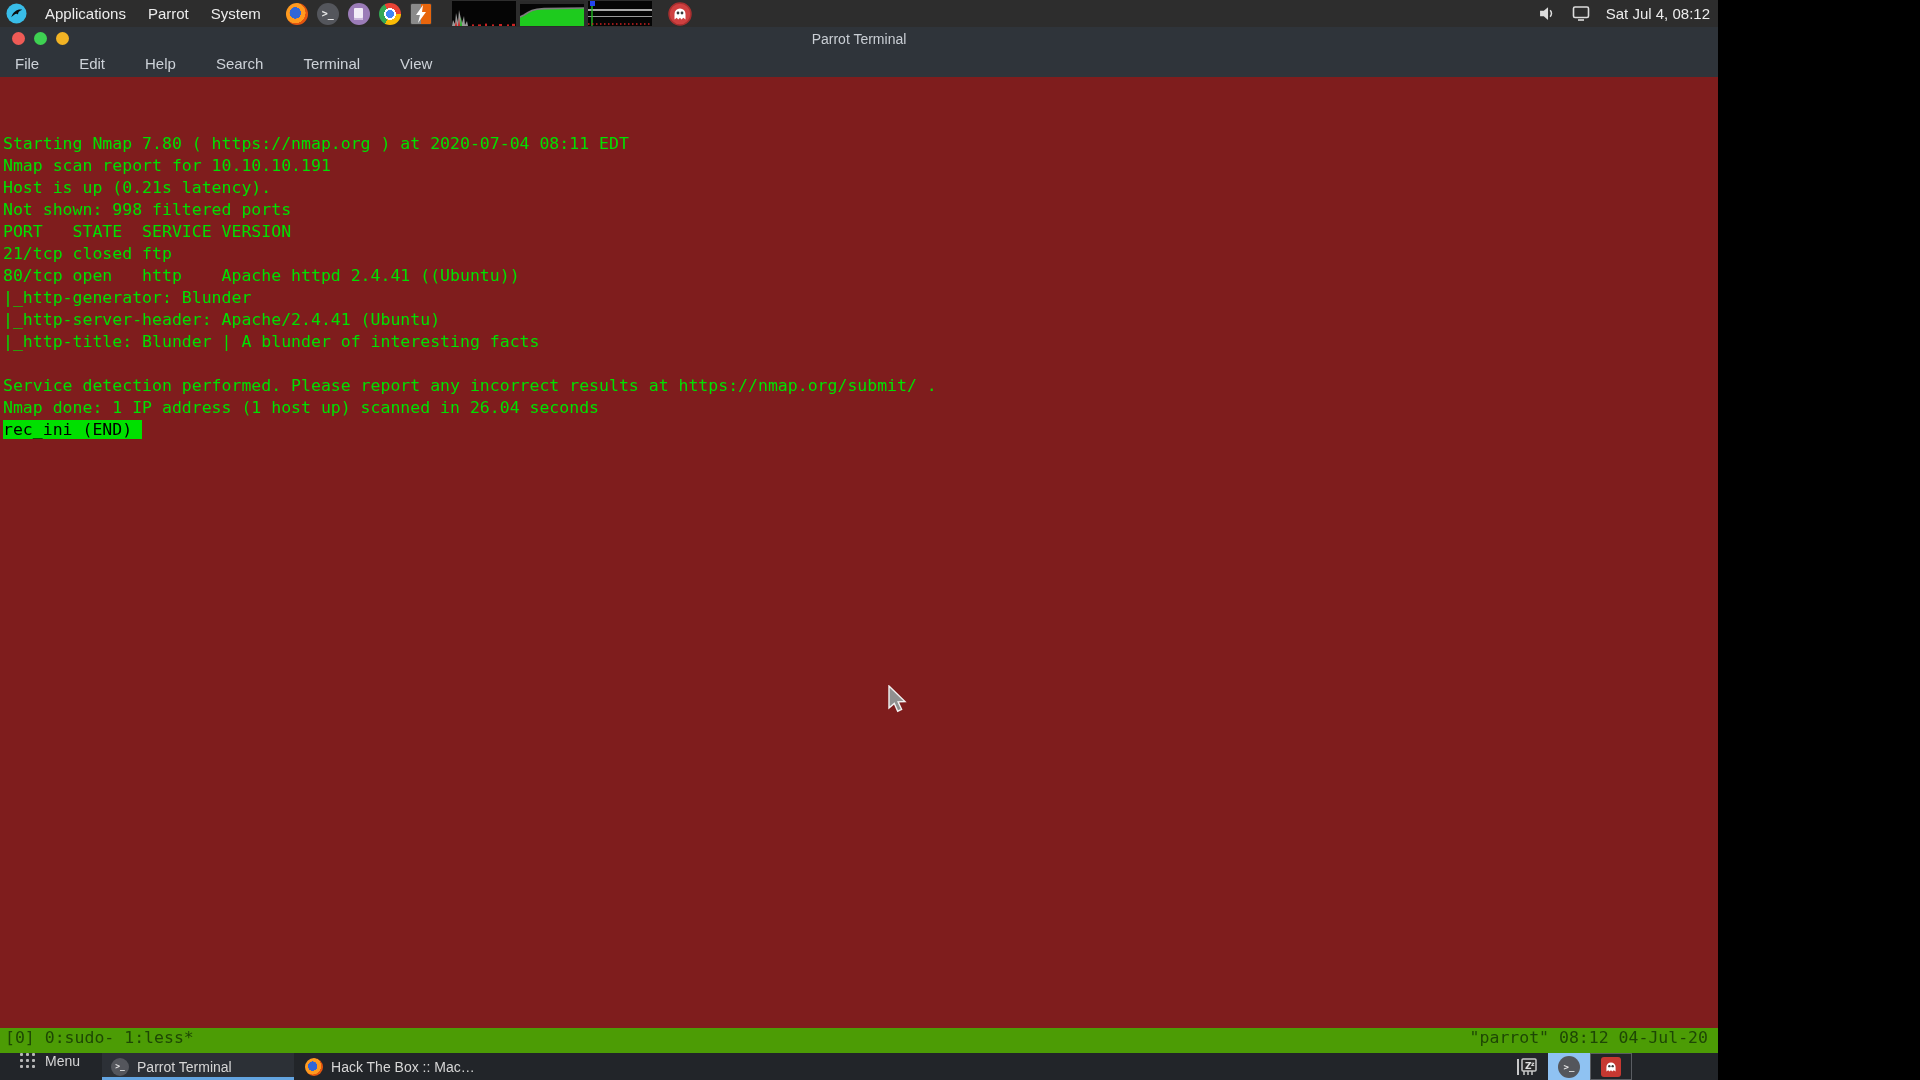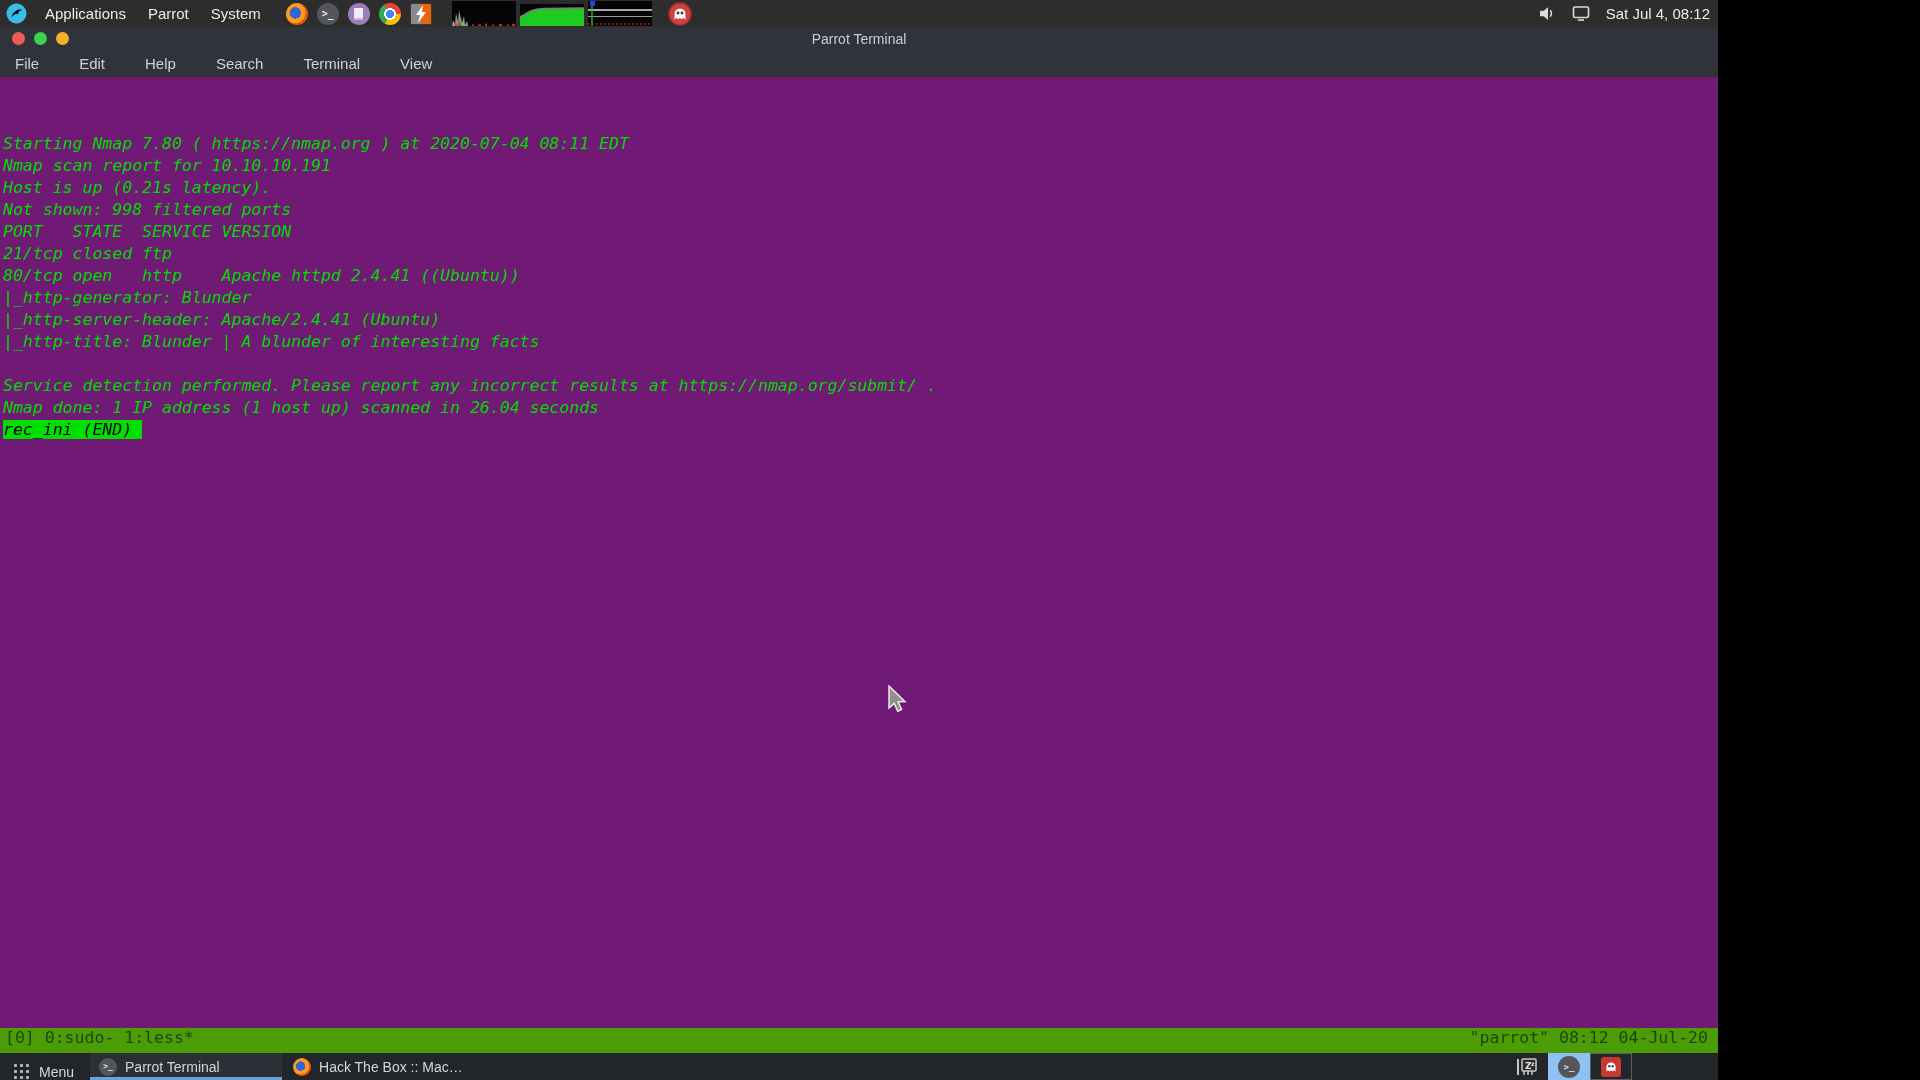--- a/index.html
+++ b/index.html
@@ -33,36 +33,36 @@
   
   .titlebar{flex:0 0 23px;background:#2f343a;position:relative;display:flex;
             align-items:center;justify-content:center;color:#c9ced4;font-size:14px;}
   .lights{position:absolute;left:12px;top:0;height:100%;display:flex;align-items:center;gap:9px;}
   .light{width:13px;height:13px;border-radius:50%;}
   .menubar{flex:0 0 27px;background:#2f343a;display:flex;align-items:center;
            gap:34px;padding-left:12px;color:#cdd2d8;font-size:15px;}
   .menubar span{padding:0 3px;}
 
   
-  .termbody{flex:1 1 auto;background:#701a75;position:relative;overflow:hidden;font-style:italic;}
+  .termbody{flex:1 1 auto;background:#7f1d1d;position:relative;overflow:hidden;}
   .term-text{margin:0;padding:56px 0 0 3px;
      font-family:"DejaVu Sans Mono",monospace;font-size:16.5px;line-height:22px;
      color:#00e000;white-space:pre;}
   .pager{background:#00e000;color:#000;margin-top:11px;}
 
   
   .tmuxbar{flex:0 0 25px;background:#4c9c05;color:#1e4705;
      font-family:"DejaVu Sans Mono",monospace;font-size:16.5px;
      display:flex;align-items:flex-start;justify-content:space-between;
      padding:0 10px 0 5px;box-sizing:border-box;}
 
   
   .taskbar{flex:0 0 27px;background:#222529;display:flex;align-items:stretch;
            color:#d6d6d6;font-size:14px;}
-  .menu-btn{display:flex;align-items:flex-end;gap:9px;padding:0 14px;}
+  .menu-btn{display:flex;align-items:flex-start;gap:9px;padding:0 20px;}
   .grid-icon{display:grid;grid-template-columns:repeat(3,4px);grid-auto-rows:4px;gap:2px;}
   .grid-icon i{width:3px;height:3px;background:#b8b8b8;border-radius:1px;}
   .task-item{width:192px;display:flex;align-items:center;gap:8px;padding:0 9px;
      box-sizing:border-box;margin-left:2px;white-space:nowrap;overflow:hidden;}
   .task-item.active{background:#2c3036;box-shadow:inset 0 -3px 0 #63a4e0;}
   .task-item .ti{flex:0 0 auto;}
   .task-label{overflow:hidden;text-overflow:ellipsis;}
   .mini-ff{width:18px;height:18px;border-radius:50%;
      background:radial-gradient(circle at 42% 45%, #3066d8 0 32%, #ff9a1f 33% 58%, #e4550e 59% 100%);}
   .mini-term{width:18px;height:18px;border-radius:50%;background:#54565c;display:flex;

